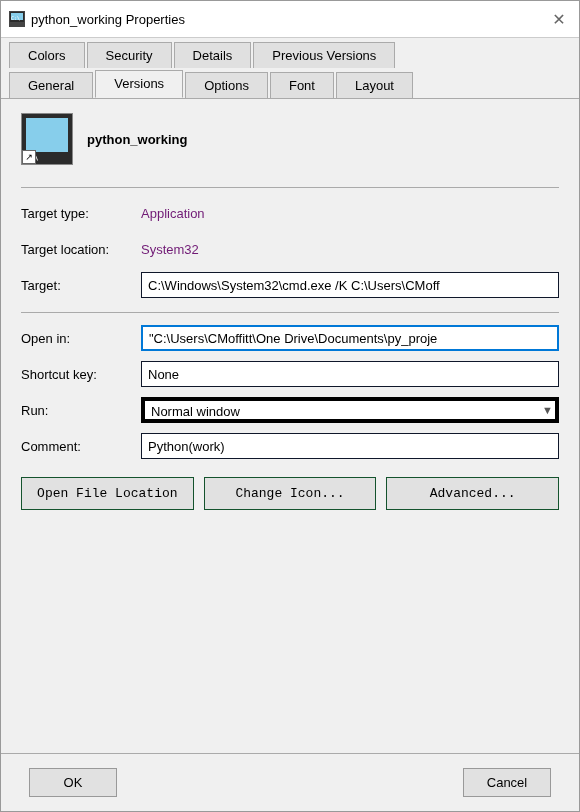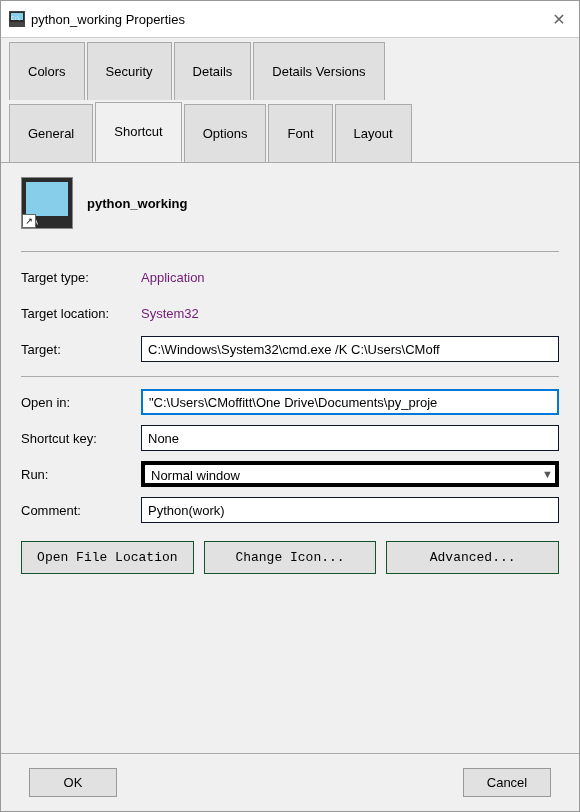--- a/index.html
+++ b/index.html
@@ -60,21 +60,21 @@
       font-size: 16px;
       color: #666;
     }
 
     .tabs-row1, .tabs-row2 {
       display: flex;
       background: #f0f0f0;
       border-bottom: 1px solid #aaa;
     }
     .tab {
-      padding: 21px 18px;
+      padding: 5px 18px;
       border: 1px solid #aaa;
       border-bottom: none;
       background: #e0e0e0;
       cursor: pointer;
       margin-right: 2px;
       margin-top: 4px;
       font-size: 13px;
       color: #000;
     }
     .tab.active {
@@ -258,26 +258,26 @@
       </div>
       <span class="title-text">python_working Properties</span>
     </div>
     <button class="close-btn">✕</button>
   </div>
 
   <div class="tabs-row1" style="padding-left:8px;">
     <div class="tab">Colors</div>
     <div class="tab">Security</div>
     <div class="tab">Details</div>
-    <div class="tab">Details Versions</div>
+    <div class="tab">Previous Versions</div>
   </div>
 
   <div class="tabs-row2" style="padding-left:8px; margin-top:-1px;">
     <div class="tab">General</div>
-    <div class="tab active">Shortcut</div>
+    <div class="tab active">Versions</div>
     <div class="tab">Options</div>
     <div class="tab">Font</div>
     <div class="tab">Layout</div>
   </div>
 
   <div class="content">
 
     <div class="icon-name-row">
       <div class="shortcut-icon">
         <div class="shortcut-icon-screen"></div>

